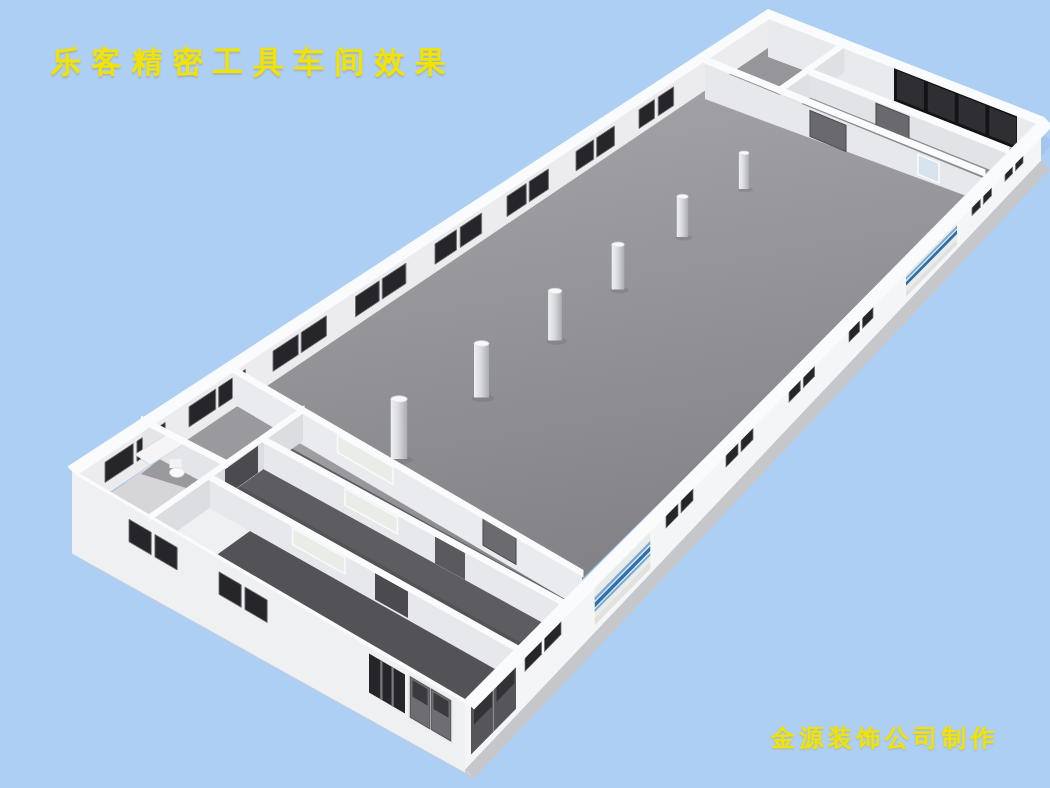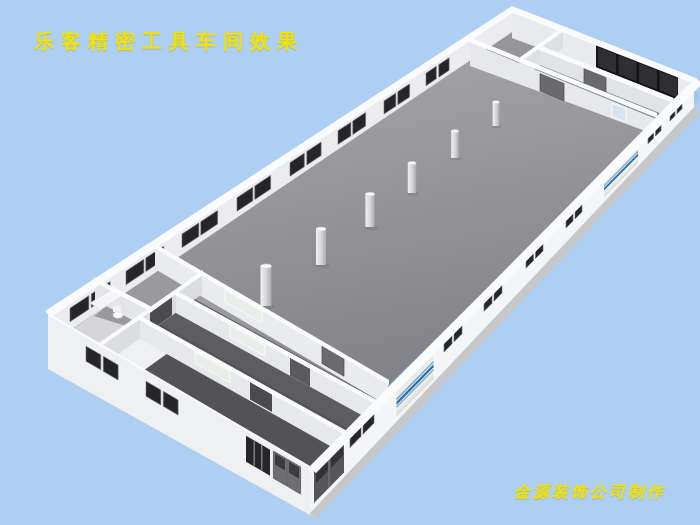--- a/index.html
+++ b/index.html
@@ -2,21 +2,21 @@
 <html><head>
 <meta charset="utf-8">
 <style>
   html,body{margin:0;padding:0;background:#aecff4;}
   #stage{position:relative;width:700px;height:525px;overflow:hidden;
          font-family:"DejaVu Sans","Liberation Sans",sans-serif;}
   #scene{position:absolute;left:0;top:0;}
   .caption{position:absolute;color:#f2e300;font-weight:bold;
            text-shadow:0 1px 1px rgba(140,110,0,.25);white-space:nowrap;}
   #title-caption{left:34px;top:28px;font-size:20px;letter-spacing:7px;}
-  #credit-caption{left:514px;top:482px;font-size:16px;letter-spacing:3px;font-style:italic;}
+  #credit-caption{left:514px;top:482px;font-size:16px;letter-spacing:3px;}
 </style>
 </head>
 <body>
 
 <div id="stage">
 <svg id="scene" width="700" height="525" viewBox="0 0 700 525">
   <defs>
     <linearGradient id="colGrad" x1="0" y1="0" x2="1" y2="0">
       <stop offset="0" stop-color="#eef0f2"></stop>
       <stop offset="0.45" stop-color="#d9dbde"></stop>

